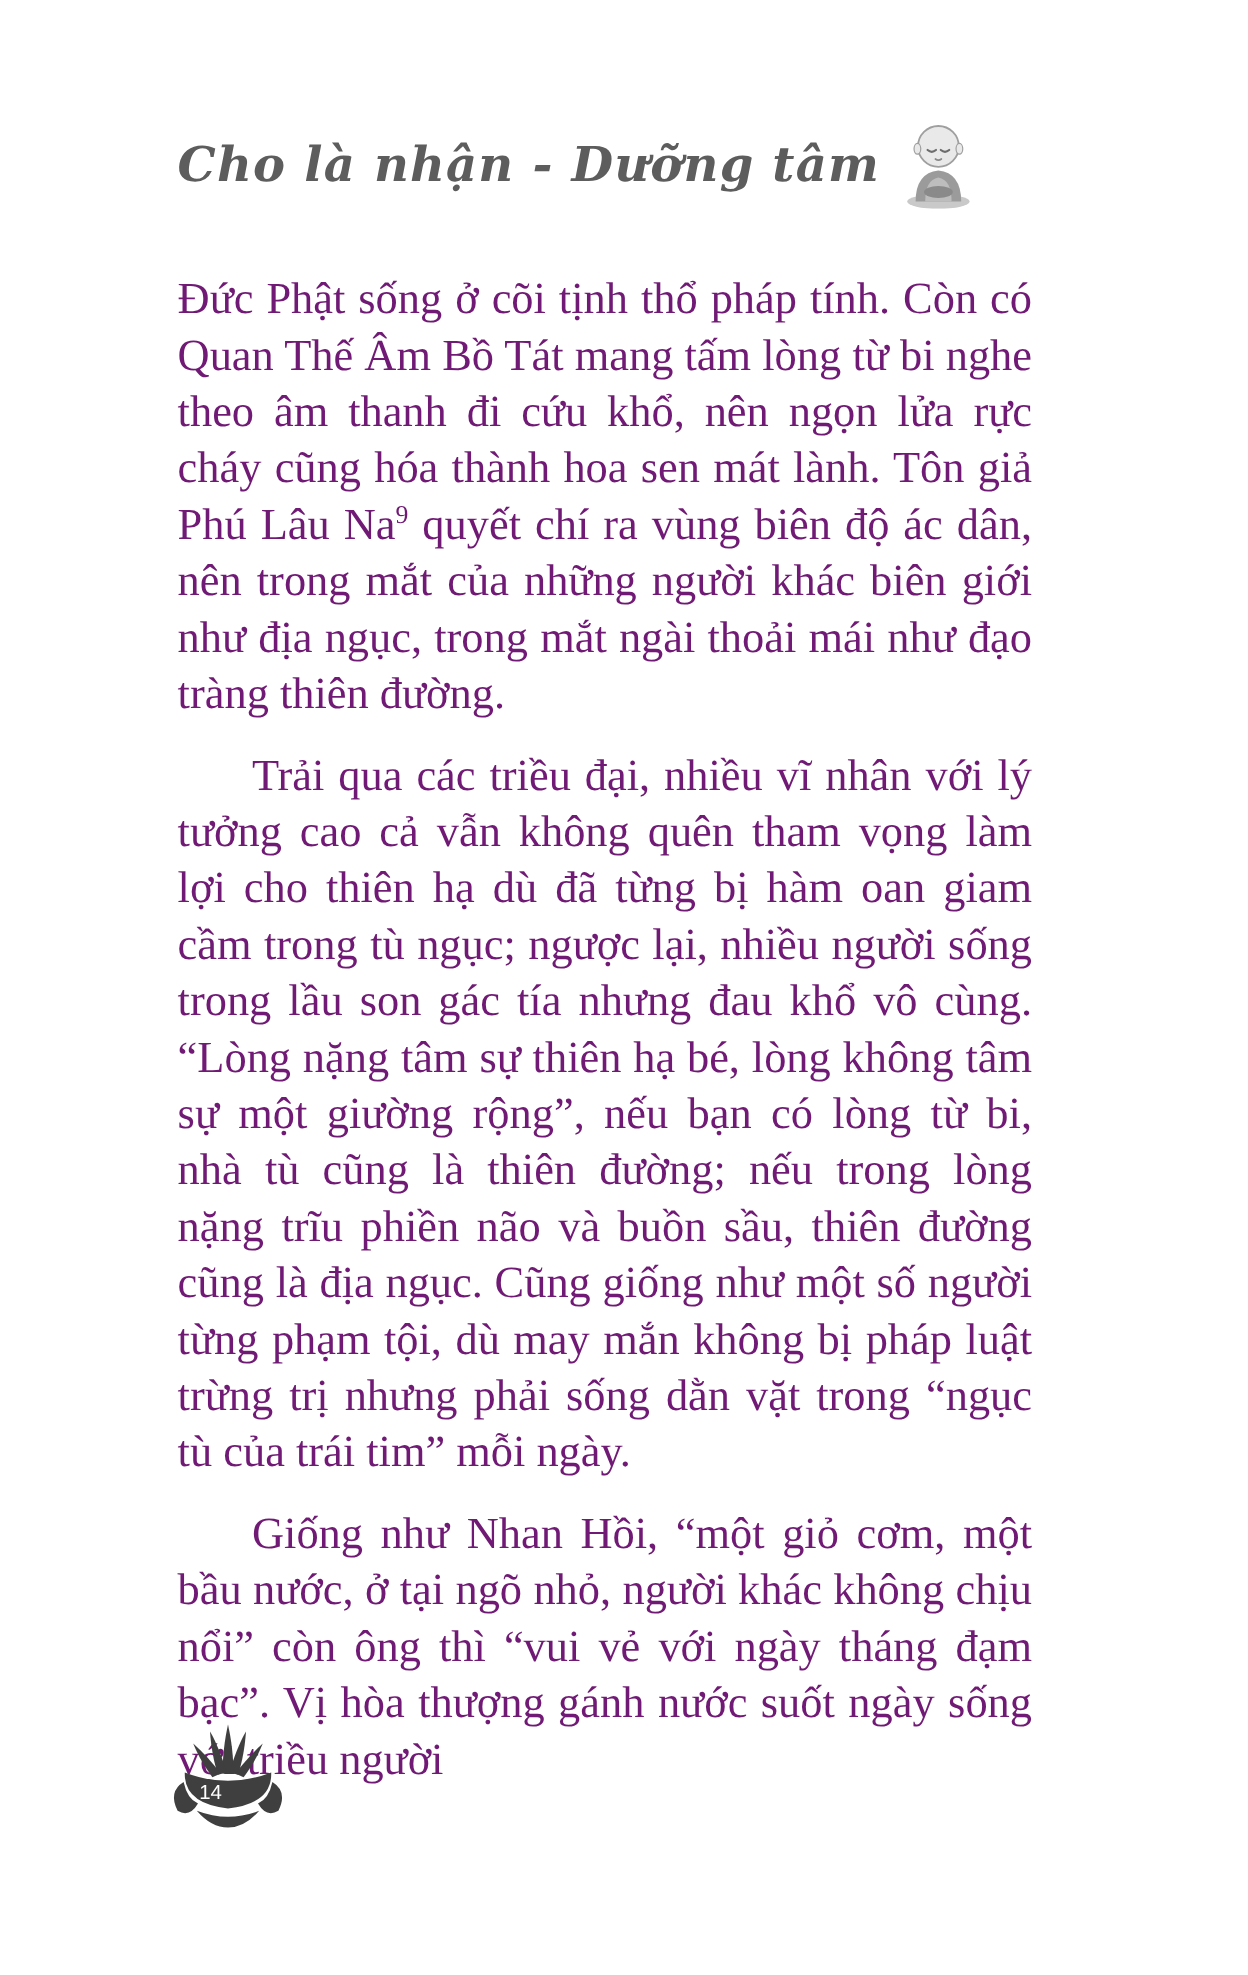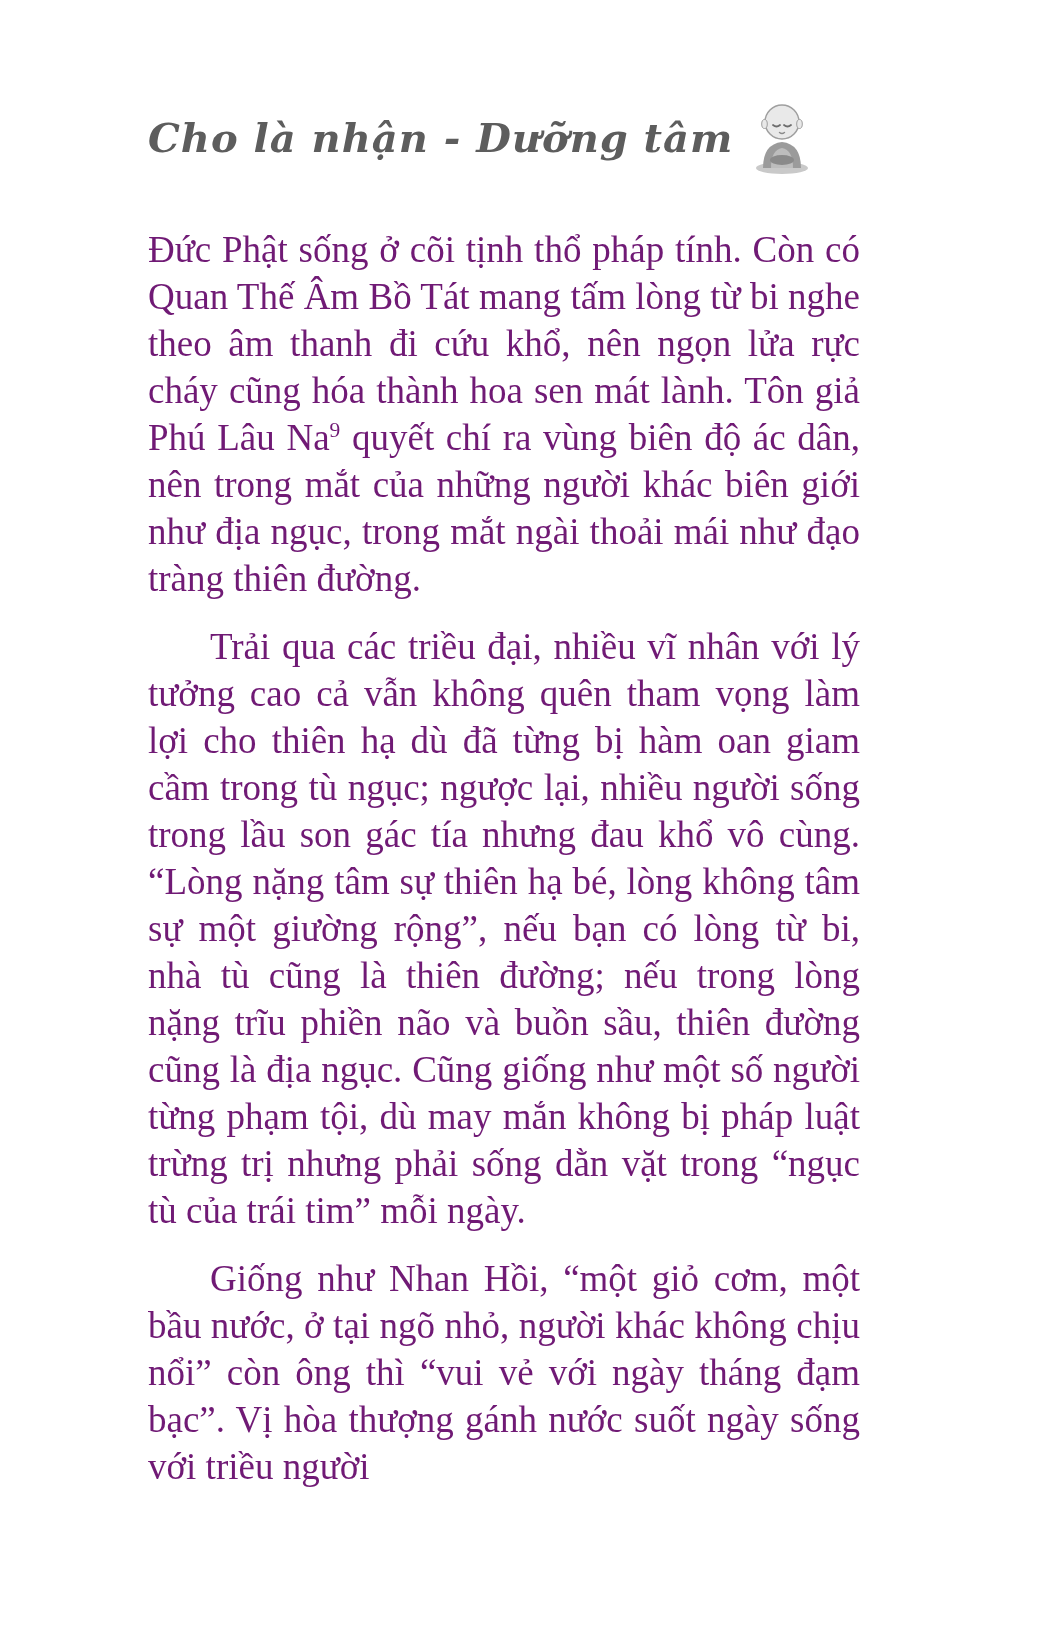--- a/index.html
+++ b/index.html
@@ -123,14 +123,34 @@
     </span>
   </header>
 
   <main class="body-text">
     <p class="para"><span>Đức Phật sống ở cõi tịnh thổ pháp tính. Còn có Quan Thế Âm Bồ Tát mang tấm lòng từ bi nghe theo âm thanh đi cứu khổ, nên ngọn lửa rực cháy cũng hóa thành hoa sen mát lành. Tôn giả Phú Lâu Na</span><sup class="fn-ref">9</sup><span> quyết chí ra vùng biên độ ác dân, nên trong mắt của những người khác biên giới như địa ngục, trong mắt ngài thoải mái như đạo tràng thiên đường.</span></p>
     <p class="para indent">Trải qua các triều đại, nhiều vĩ nhân với lý tưởng cao cả vẫn không quên tham vọng làm lợi cho thiên hạ dù đã từng bị hàm oan giam cầm trong tù ngục; ngược lại, nhiều người sống trong lầu son gác tía nhưng đau khổ vô cùng. “Lòng nặng tâm sự thiên hạ bé, lòng không tâm sự một giường rộng”, nếu bạn có lòng từ bi, nhà tù cũng là thiên đường; nếu trong lòng nặng trĩu phiền não và buồn sầu, thiên đường cũng là địa ngục. Cũng giống như một số người từng phạm tội, dù may mắn không bị pháp luật trừng trị nhưng phải sống dằn vặt trong “ngục tù của trái tim” mỗi ngày.</p>
     <p class="para indent">Giống như Nhan Hồi, “một giỏ cơm, một bầu nước, ở tại ngõ nhỏ, người khác không chịu nổi” còn ông thì “vui vẻ với ngày tháng đạm bạc”. Vị hòa thượng gánh nước suốt ngày sống với triều người</p>
   </main>
 
 
+  <div class="footer">
+    <svg viewBox="0 0 100 92" xmlns="http://www.w3.org/2000/svg">
+      <g fill="#3f3f3f">
+
+        <path d="M50 4 C47 18 45.5 30 45.5 45 L54.5 45 C54.5 30 53 18 50 4 Z"></path>
+        <path d="M35 10 C36 24 38 34 41.5 46 L49 44 C45 32 41 20 35 10 Z"></path>
+        <path d="M65 10 C64 24 62 34 58.5 46 L51 44 C55 32 59 20 65 10 Z"></path>
+        <path d="M21 20 C26 32 31 40 37 48 L44 45 C37 36 29 27 21 20 Z"></path>
+        <path d="M79 20 C74 32 69 40 63 48 L56 45 C63 36 71 27 79 20 Z"></path>
+
+        <path d="M14 44 Q50 58 86 44 Q87 70 50 74 Q13 70 14 44 Z"></path>
+
+        <path d="M13 52 Q0 60 8 76 Q18 82 25 70 Q16 66 13 52 Z"></path>
+        <path d="M87 52 Q100 60 92 76 Q82 82 75 70 Q84 66 87 52 Z"></path>
+
+        <path d="M24 76 Q50 86 76 76 Q64 90 50 90 Q36 90 24 76 Z"></path>
+      </g>
+      <text class="lotus-num" x="26" y="66">14</text>
+    </svg>
+  </div>
 
 </div>
 
 </body></html>

